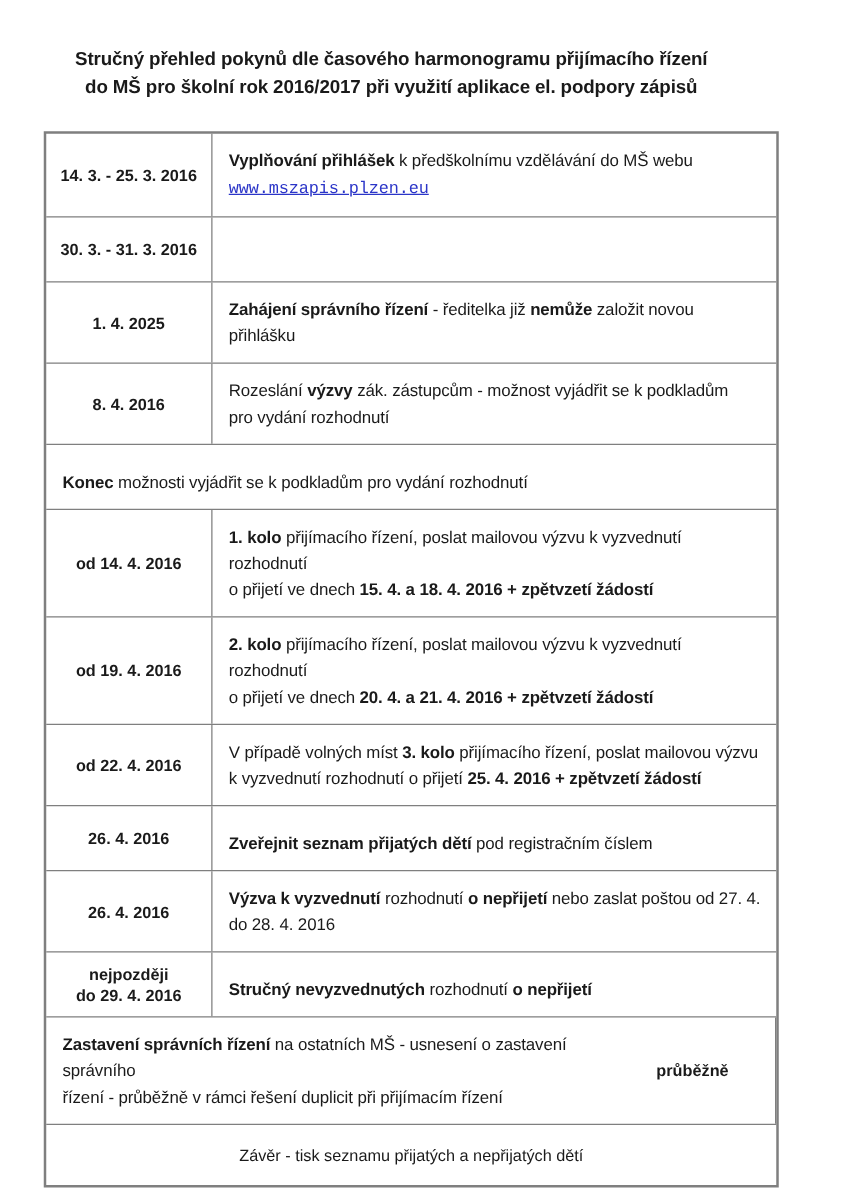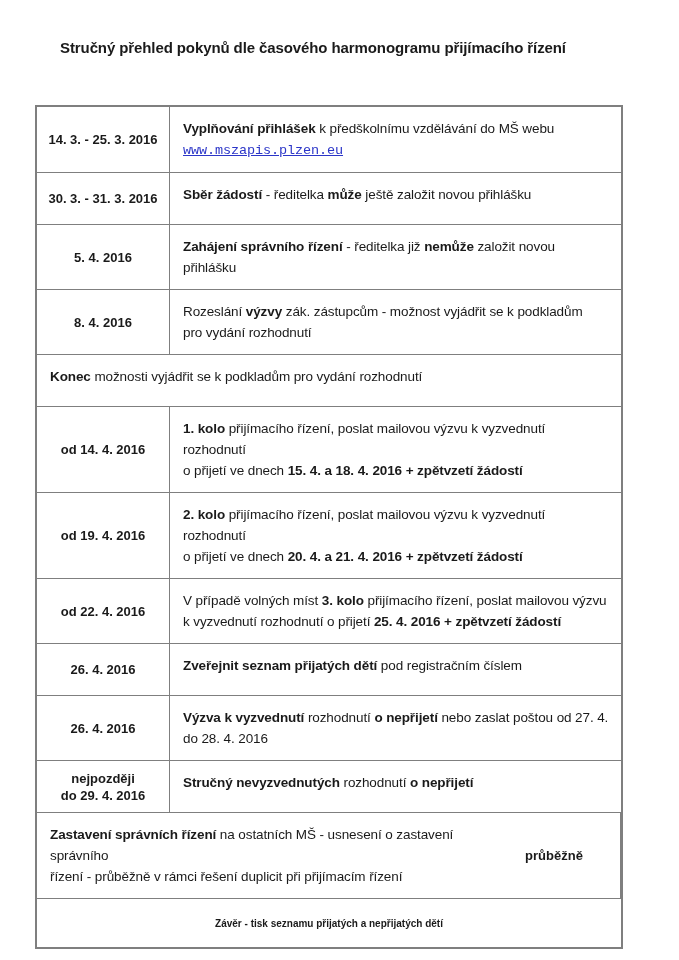--- a/index.html
+++ b/index.html
@@ -53,69 +53,67 @@
     font-weight: 700;
     font-size: 13px;
     line-height: 17px;
     white-space: pre-line;
     padding: 8px 4px;
   }
 
   .cell.content {
     flex: 1;
     display: flex;
-    align-items: flex-start;
+    align-items: flex-end;
     padding: 11px 12px 11px 13px;
     font-size: 13.5px;
   }
   .txt { line-height: 21px; letter-spacing: -0.1px; }
 
   .b { font-weight: 700; }
 
   .link {
     color: var(--link);
     text-decoration: underline;
     cursor: pointer;
     font-family: Liberation Mono, monospace;
   }
 
   .row.footer {
     align-items: center;
     justify-content: center;
     min-height: 49px;
-    font-weight: 700;
-    font-size: 10px;
+    font-weight: 400;
+    font-size: 13px;
     text-align: left;
     padding: 8px 10px;
   }
 </style>
 </head>
 <body style="--border: #7f7f7f; --link: #2b35c8; color: rgb(26, 26, 26);">
 
 <div class="page">
   <div class="title">
     <div>Stručný přehled pokynů dle časového harmonogramu přijímacího řízení</div>
+    <div>do MŠ pro školní rok 2016/2017 při využití aplikace el. podpory zápisů</div>
   </div>
 
   <div class="table">
     <div id="rows">
         <div class="row">
           <div class="cell date">14. 3. - 25. 3. 2016</div>
           <div class="cell content">
             <div class="txt"><span class="b">Vyplňování přihlášek</span><span> k předškolnímu vzdělávání do MŠ webu</span><br><a href="#" class="link">www.mszapis.plzen.eu</a></div>
           </div>
         </div>
         <div class="row">
           <div class="cell date">30. 3. - 31. 3. 2016</div>
-          <div class="cell content">
-            <div class="txt"><span class="b">Sběr žádostí</span><span> - ředitelka </span><span class="b">může</span><span> ještě založit novou přihlášku</span></div>
-          </div>
         </div>
         <div class="row">
-          <div class="cell date">5. 4. 2016</div>
+          <div class="cell date">1. 4. 2025</div>
           <div class="cell content">
             <div class="txt"><span class="b">Zahájení správního řízení</span><span> - ředitelka již </span><span class="b">nemůže</span><span> založit novou přihlášku</span></div>
           </div>
         </div>
         <div class="row">
           <div class="cell date">8. 4. 2016</div>
           <div class="cell content">
             <div class="txt"><span>Rozeslání </span><span class="b">výzvy</span><span> zák. zástupcům - možnost vyjádřit se k podkladům</span><br><span>pro vydání rozhodnutí</span></div>
           </div>
         </div>

